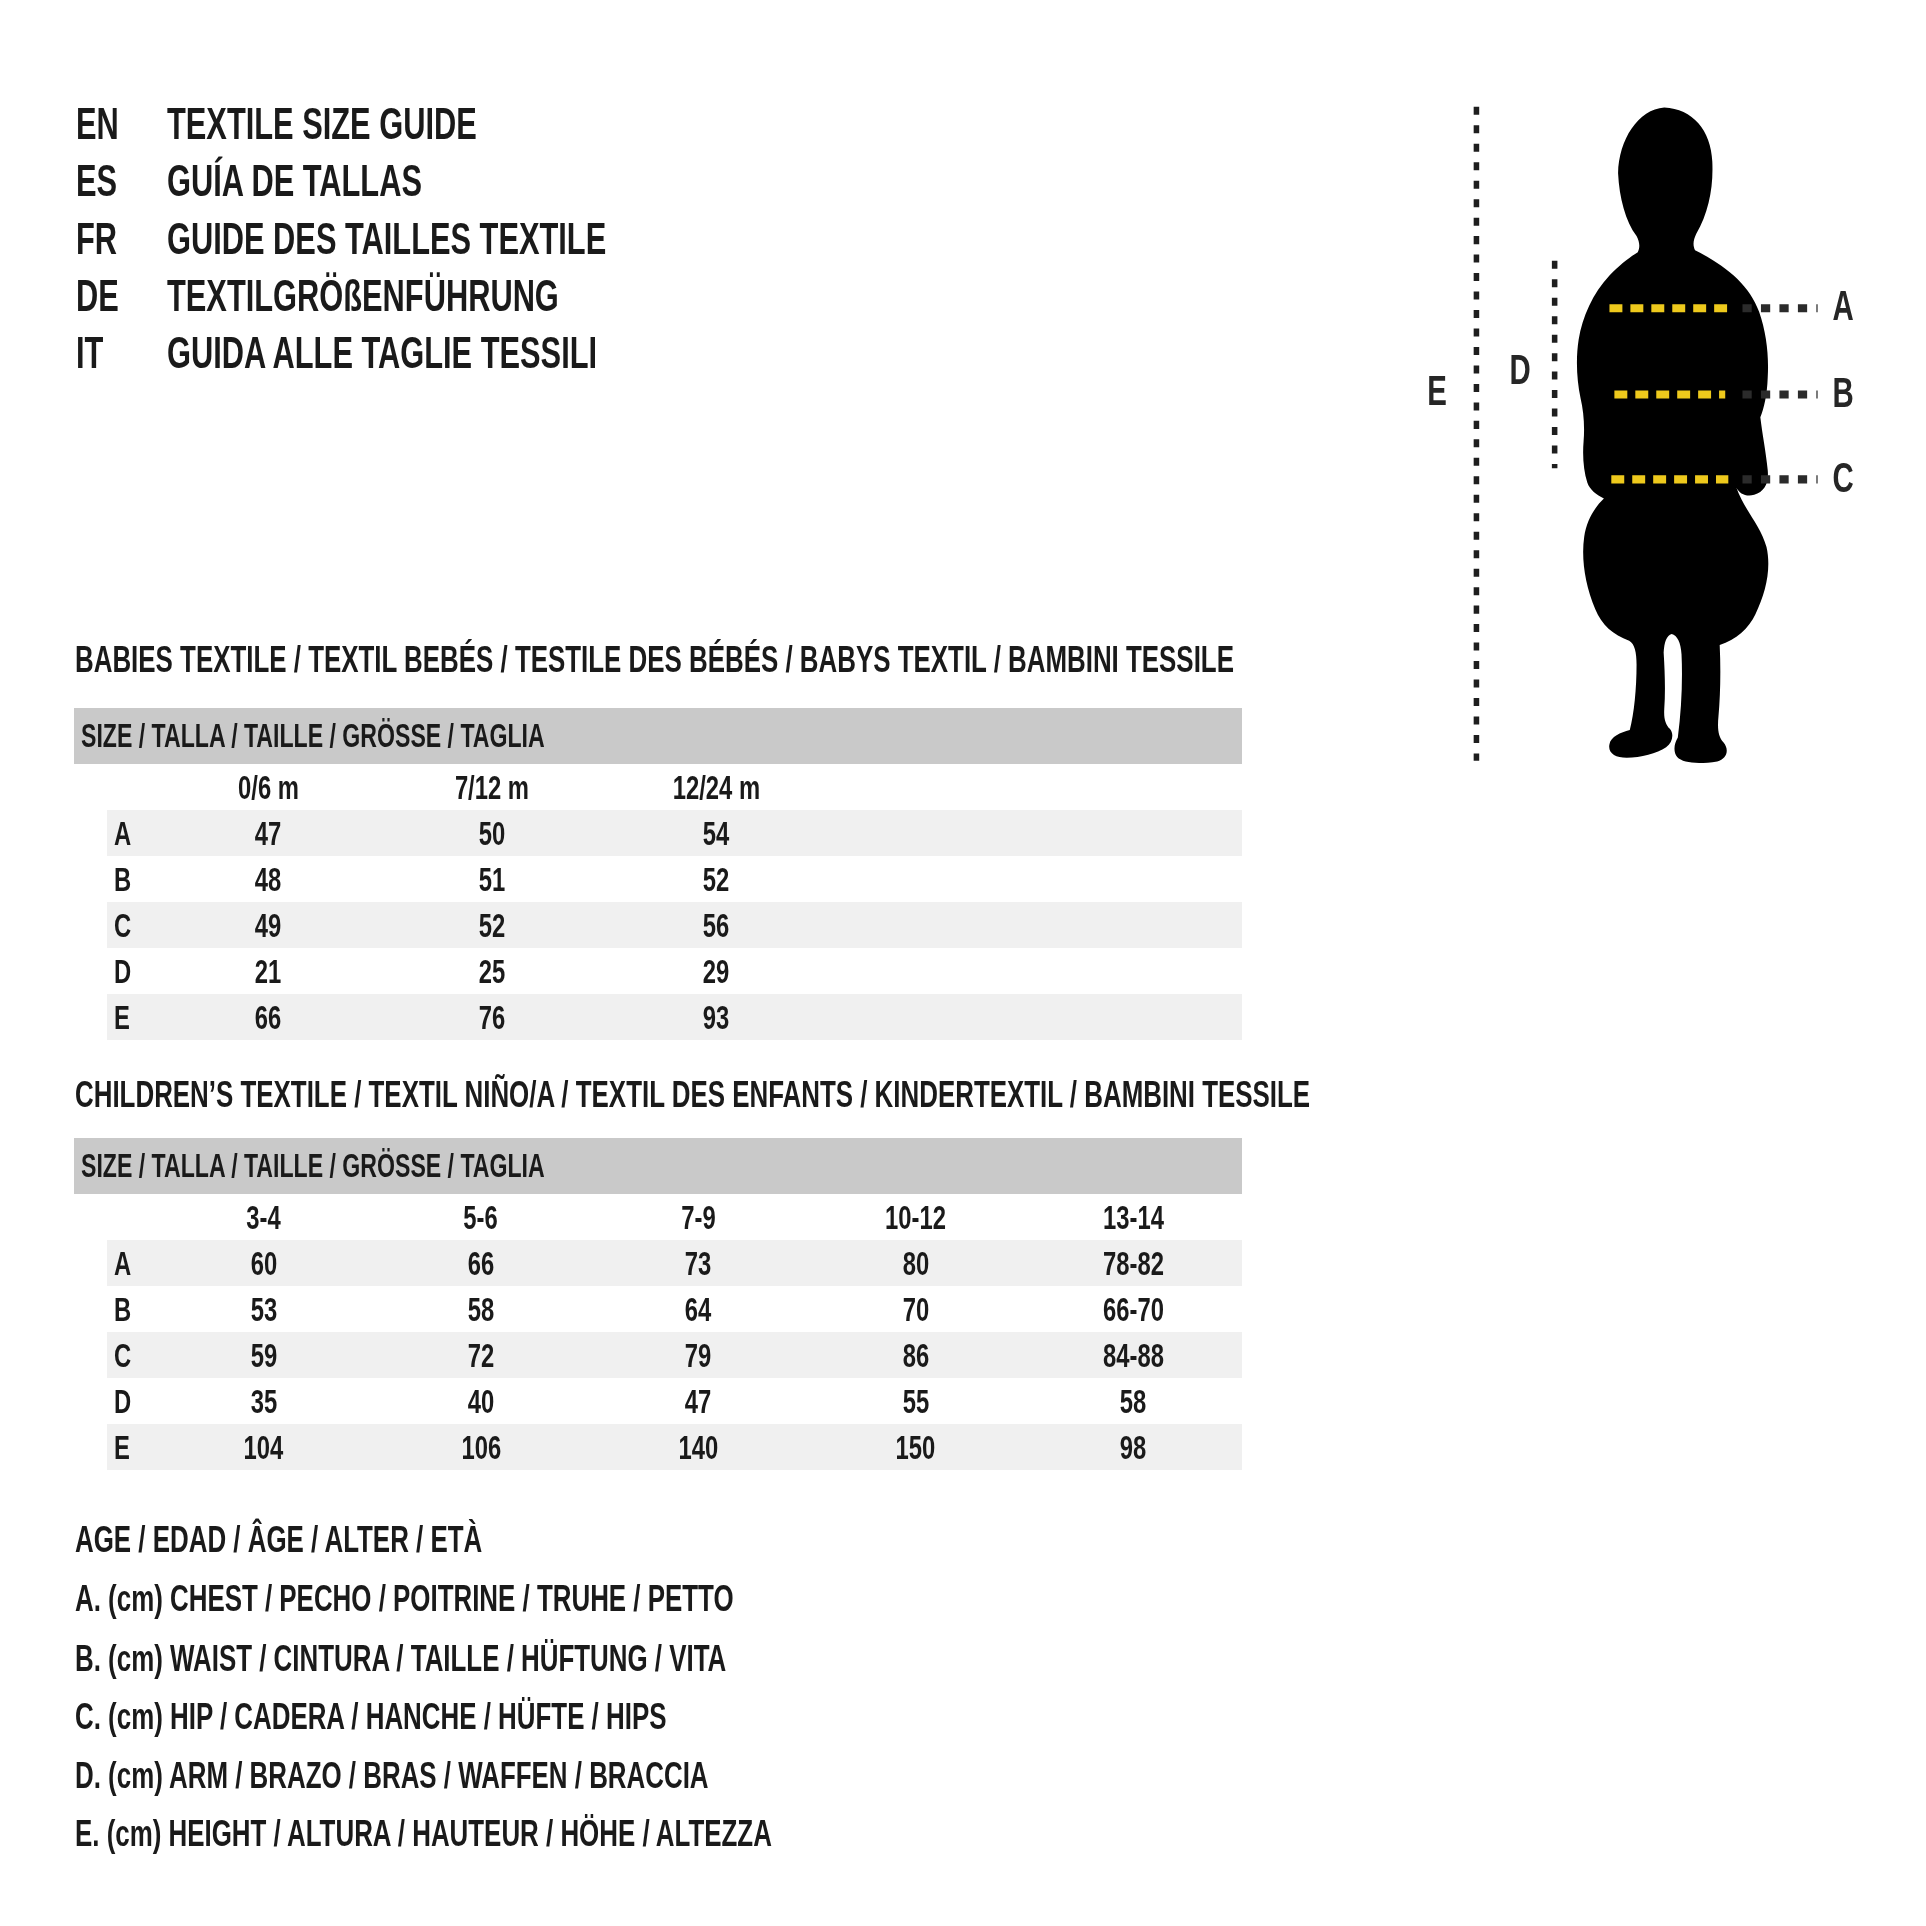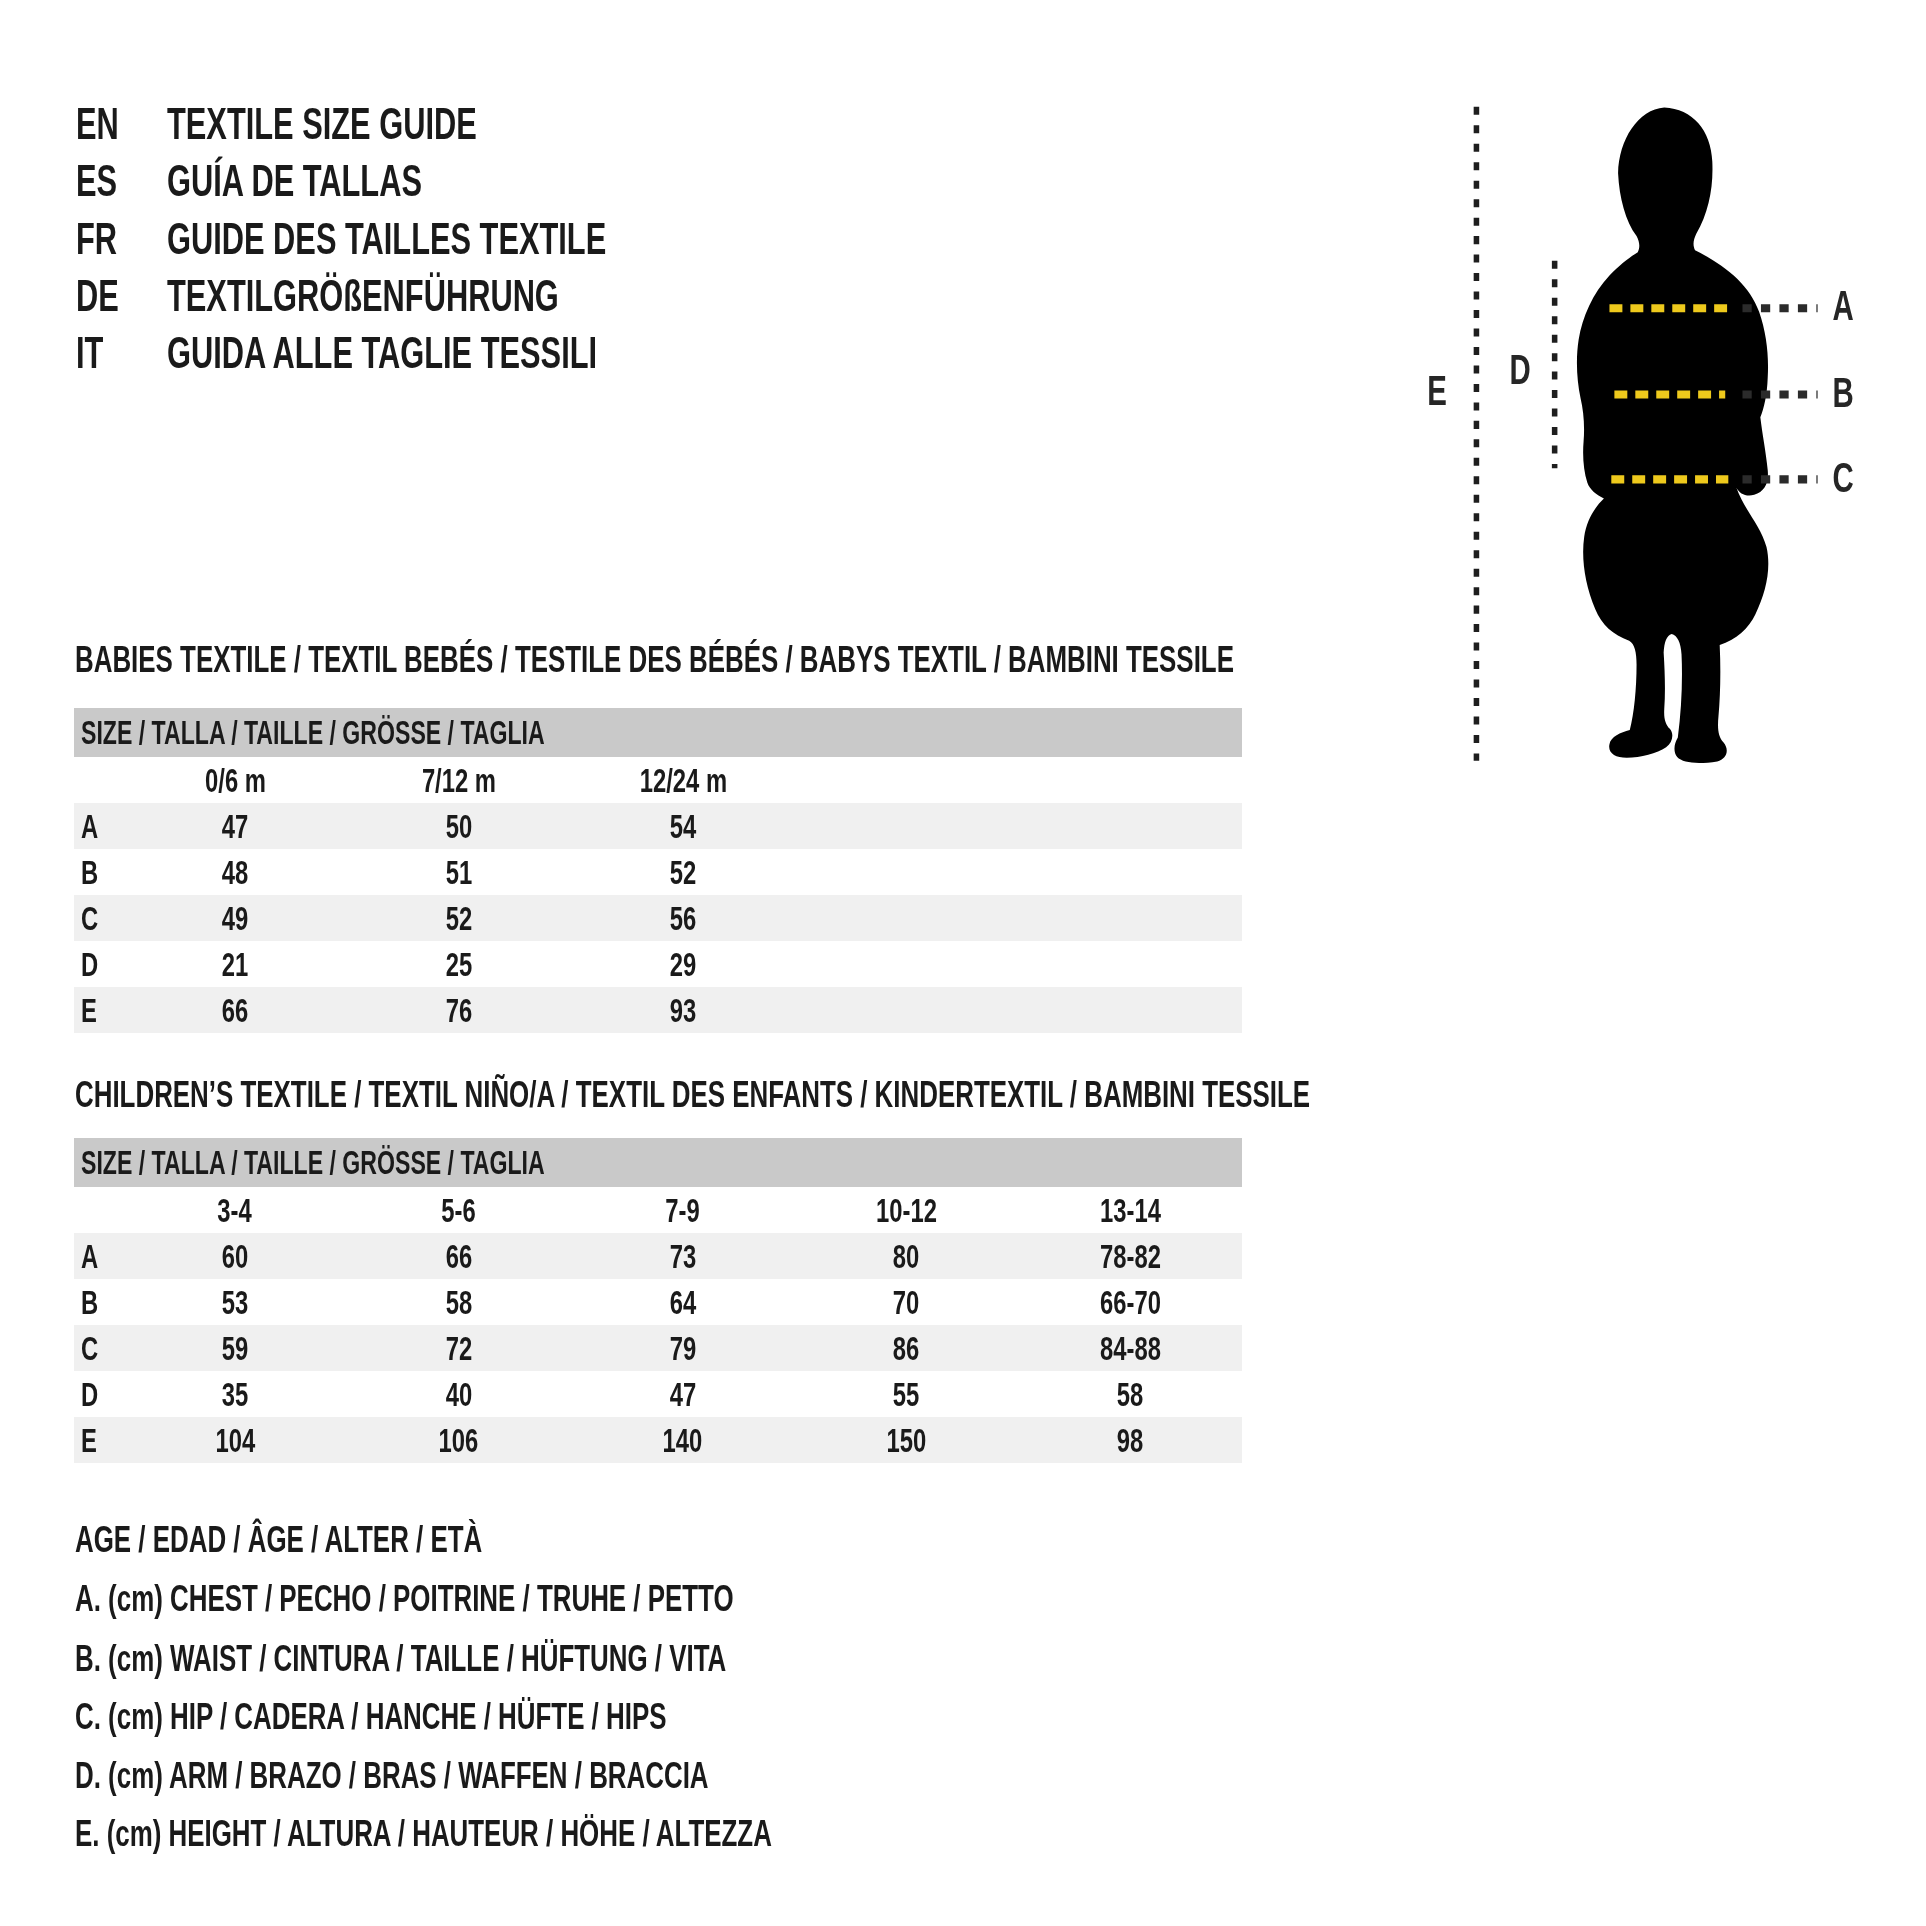--- a/index.html
+++ b/index.html
@@ -16,22 +16,22 @@
   
   .lang-row{position:absolute;left:76px;height:47px;font-size:44px;line-height:44px;}
   .lang-code{position:absolute;left:0;top:0;}
   .lang-title{position:absolute;left:91px;top:0;}
 
   
   .section-title{position:absolute;left:75px;font-size:37px;line-height:37px;}
 
   
   .sizetable{position:absolute;left:74px;width:1168px;}
-  .size-bar{height:49px;background:#c9c9c9;display:flex;align-items:center;padding-left:7.4px;box-sizing:border-box;font-size:33px;}
-  .trow{display:flex;height:46px;align-items:center;}
+  .size-bar{height:56px;background:#c9c9c9;display:flex;align-items:center;padding-left:7.4px;box-sizing:border-box;font-size:33px;}
+  .trow{display:flex;height:46px;align-items:center;margin-left:33px;}
   .trow.alt{background:#f0f0f0;}
   .cell{font-size:34px;line-height:34px;}
   .cell.lbl{width:49px;padding-left:7.4px;box-sizing:border-box;}
   .cell.val{width:224px;text-align:center;}
 
   
   .legend-line{position:absolute;left:75px;font-size:37px;line-height:37px;}
 
   
   .figure-svg{position:absolute;left:1405px;top:80px;}

